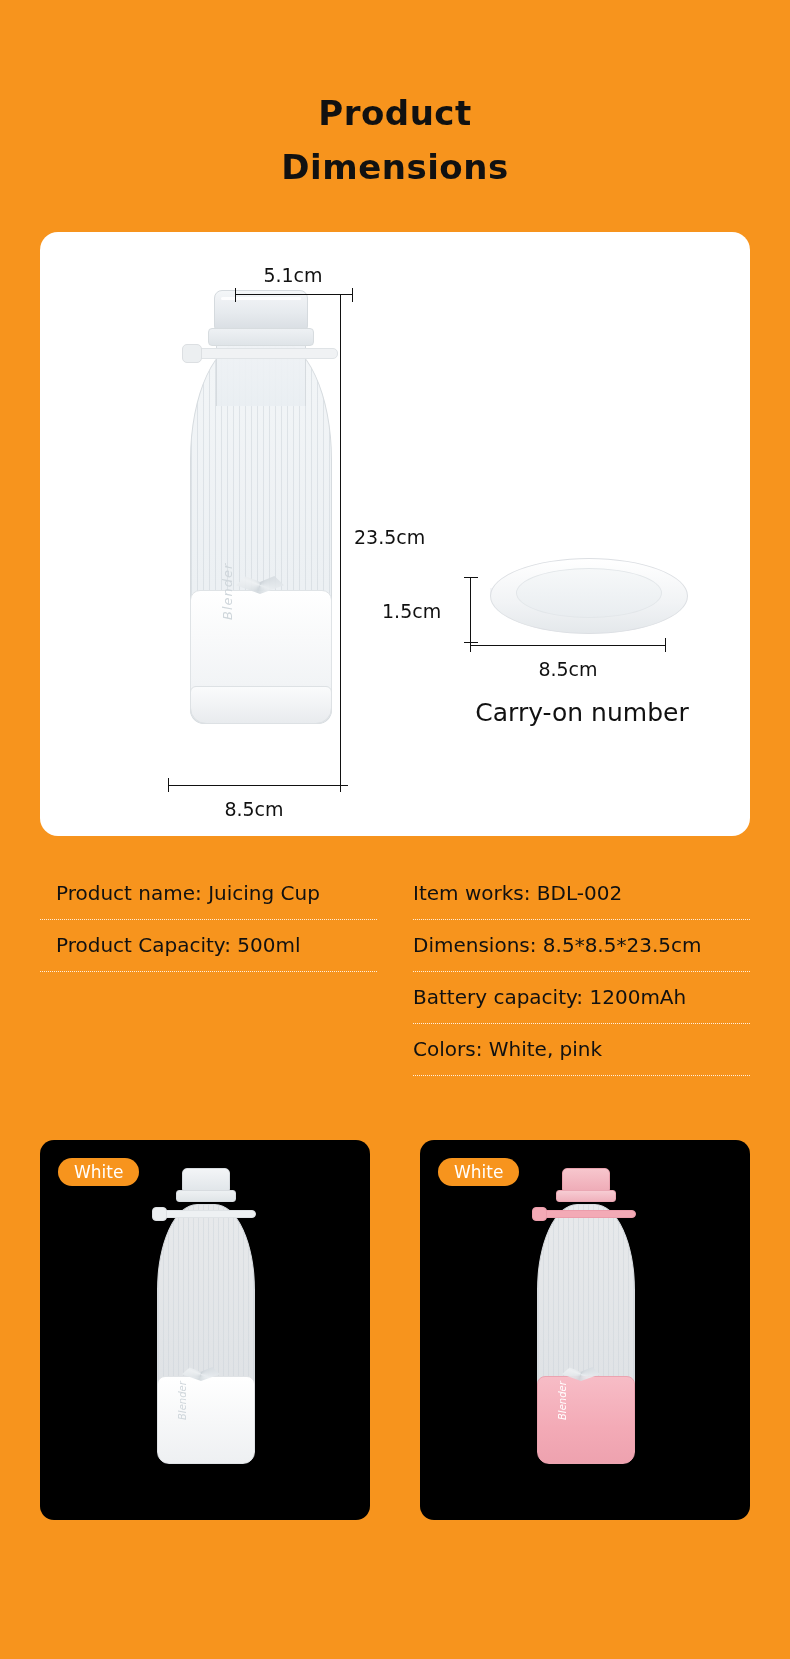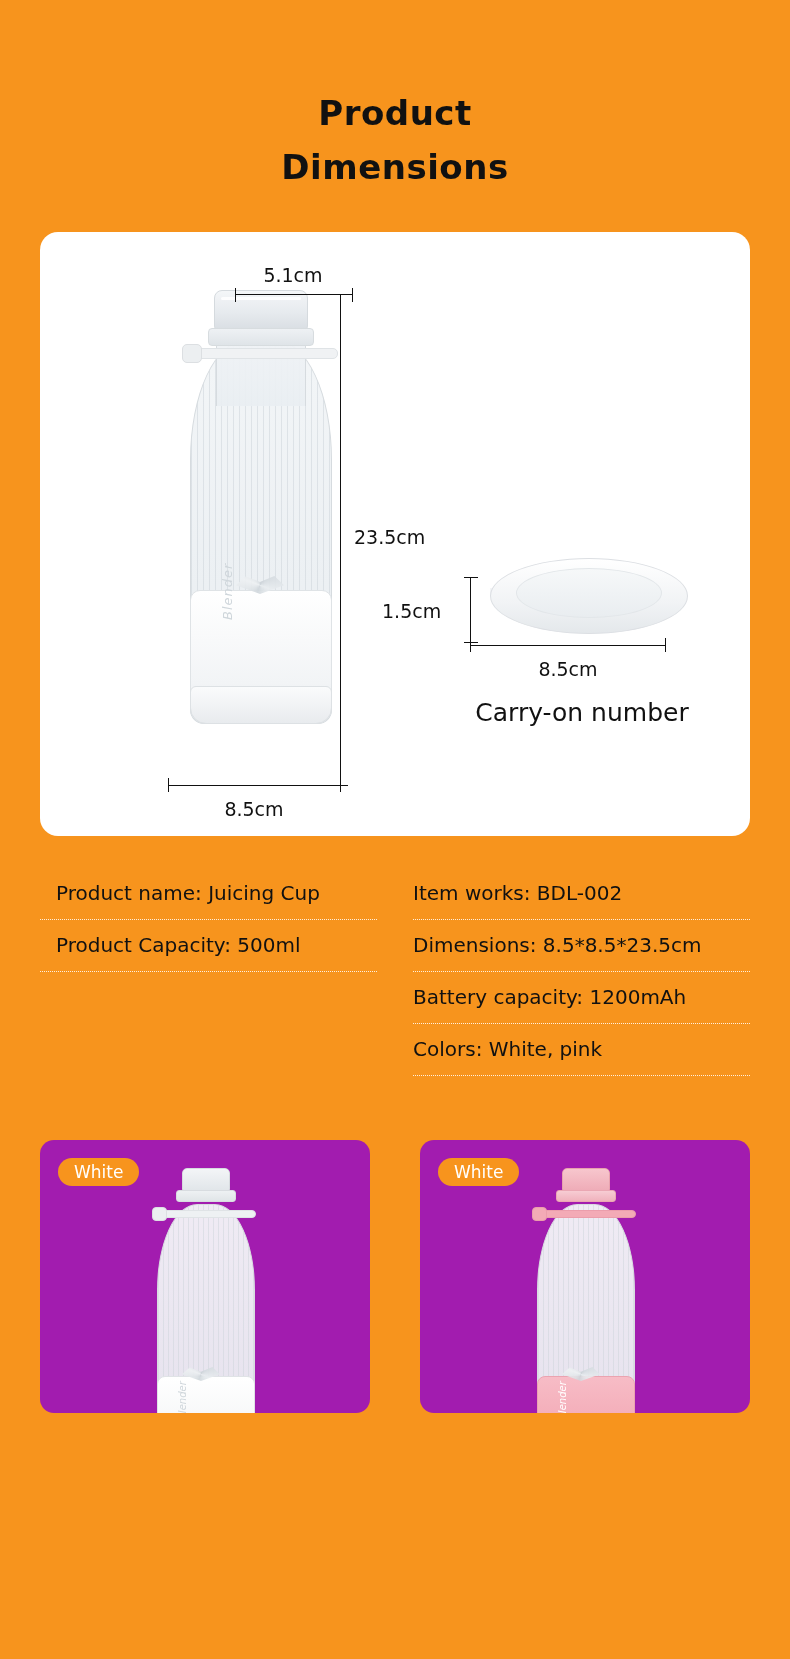--- a/index.html
+++ b/index.html
@@ -269,22 +269,22 @@
   .color-cards {
     position: absolute;
     left: 40px;
     top: 1140px;
     width: 710px;
     display: flex;
     justify-content: space-between;
   }
   .color-card {
     width: 330px;
-    height: 273px;
-    background: #a21caf;
+    height: 380px;
+    background: #000000;
     border-radius: 14px;
     position: relative;
     overflow: hidden;
   }
   .badge {
     position: absolute;
     left: 18px;
     top: 18px;
     background: #F7941D;
     color: #fff;

